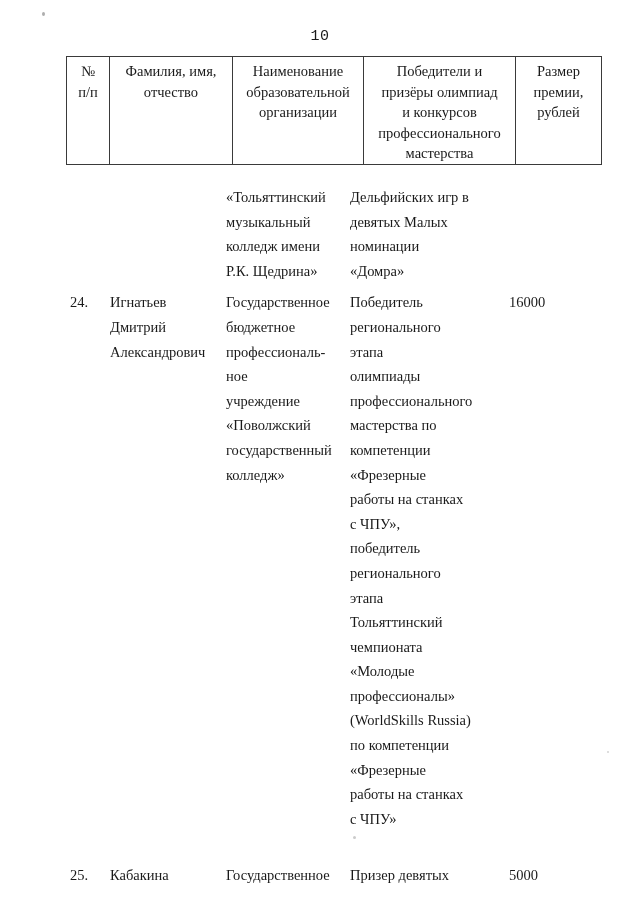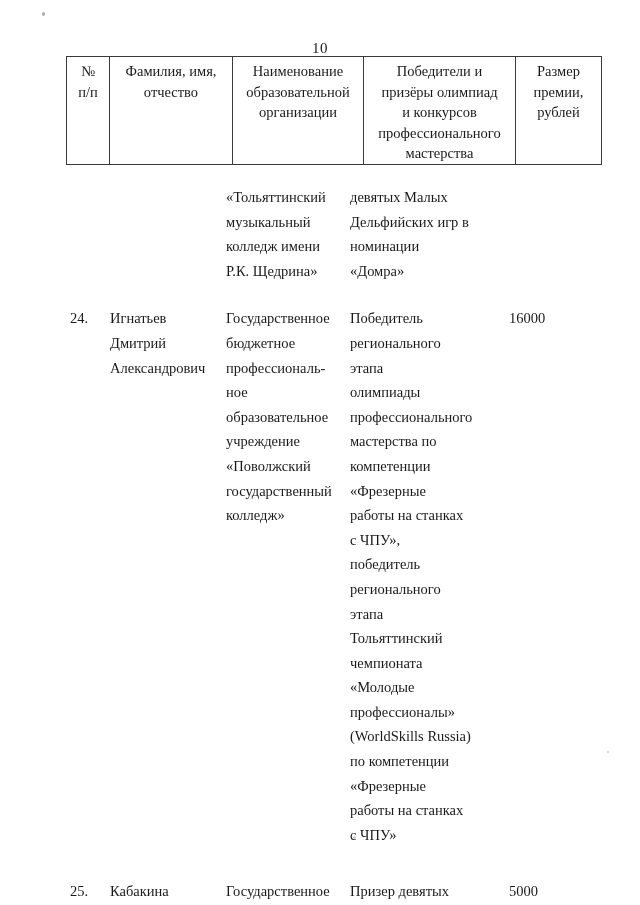--- a/index.html
+++ b/index.html
@@ -17,26 +17,27 @@
   }
 
   .page {
     position: absolute;
     inset: 0;
   }
 
   
   .page-number {
     position: absolute;
-    top: 40px;
+    top: 28px;
     left: 0;
     width: 640px;
     text-align: center;
     font-size: 15px;
     letter-spacing: 0.4px;
+    font-family: Liberation Mono, monospace;
   }
 
   
   .speck {
     position: absolute;
     background: #6b6b6b;
     border-radius: 50%;
     opacity: .55;
   }
 
@@ -102,21 +103,21 @@
     width: 145px;
     padding-left: 8px;
   }
   .col-sum {
     width: 79px;
     padding-left: 22px;
     text-align: left;
   }
 
   .row-cont { margin-top: 21px; }
-  .row-24 { margin-top: 23px; }
+  .row-24 { margin-top: 7px; }
   .row-25 { margin-top: 32px; }
 </style>
 </head>
 <body>
 
 <div class="page">
 
   <div class="speck" style="left:42px; top:12px; width:3px; height:4px;"></div>
   <div class="speck" style="left:353px; top:836px; width:3px; height:3px; opacity:.35;"></div>
   <div class="speck" style="left:607px; top:751px; width:2px; height:2px; opacity:.3;"></div>
@@ -159,42 +160,41 @@
       <div class="row row-cont">
         <div class="cell col-num"></div>
         <div class="cell col-name"></div>
         <div class="cell col-org">
           <span>«Тольяттинский</span>
           <span>музыкальный</span>
           <span>колледж имени</span>
           <span>Р.К. Щедрина»</span>
         </div>
         <div class="cell col-award">
+          <span>Дельфийских игр в</span>
           <span>девятых Малых</span>
-          <span>Дельфийских игр в</span>
           <span>номинации</span>
           <span>«Домра»</span>
         </div>
         <div class="cell col-sum"></div>
       </div>
       <div class="row row-24">
         <div class="cell col-num">
           <span>24.</span>
         </div>
         <div class="cell col-name">
           <span>Игнатьев</span>
           <span>Дмитрий</span>
           <span>Александрович</span>
         </div>
         <div class="cell col-org">
           <span>Государственное</span>
           <span>бюджетное</span>
           <span>профессиональ-</span>
           <span>ное</span>
-          <span>образовательное</span>
           <span>учреждение</span>
           <span>«Поволжский</span>
           <span>государственный</span>
           <span>колледж»</span>
         </div>
         <div class="cell col-award">
           <span>Победитель</span>
           <span>регионального</span>
           <span>этапа</span>
           <span>олимпиады</span>

